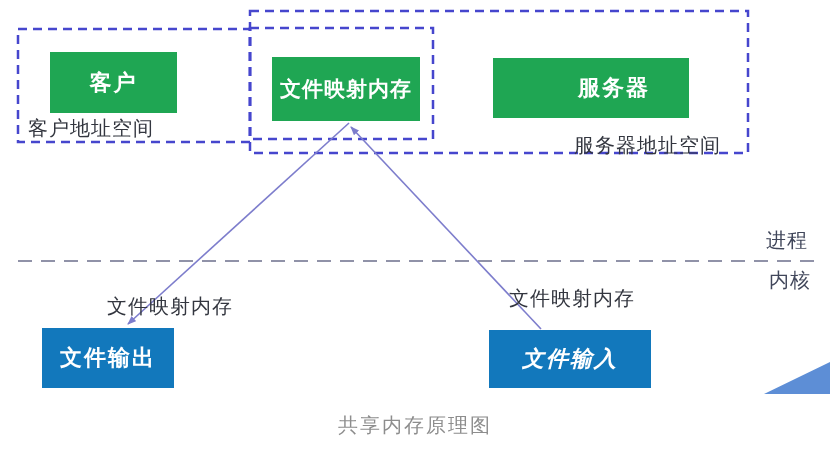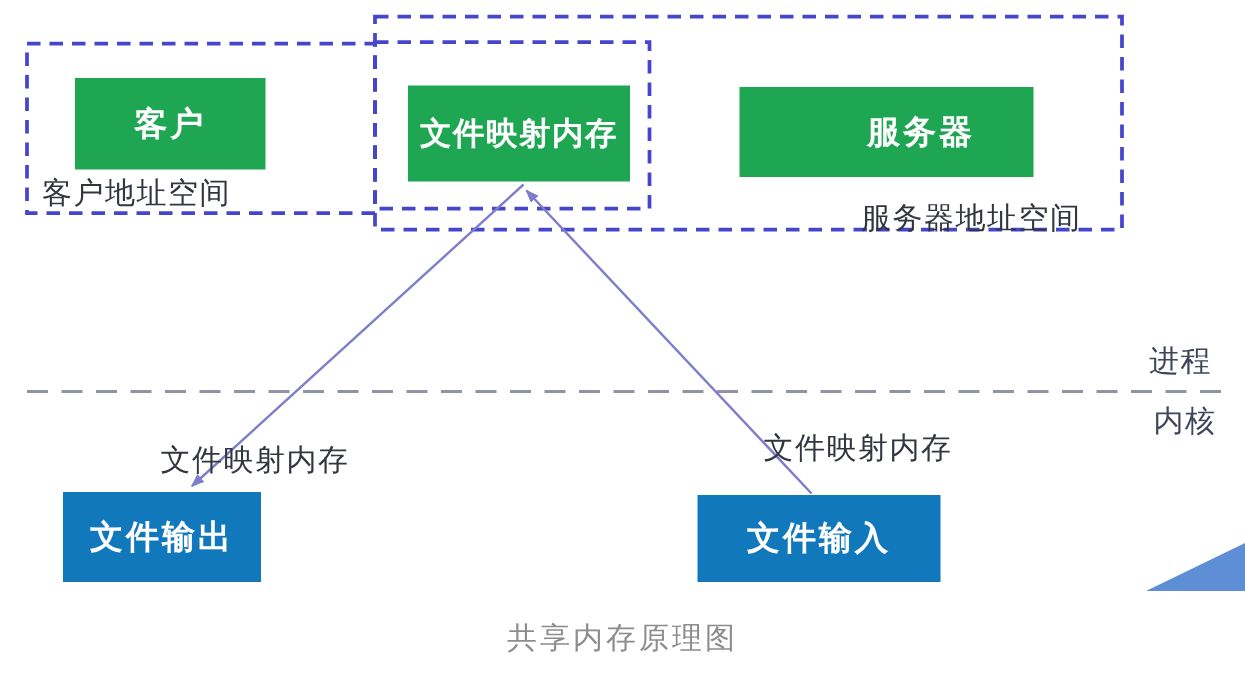--- a/index.html
+++ b/index.html
@@ -44,21 +44,21 @@
     letter-spacing: 2px;
     font-size: 22px;
   }
   .green { background: var(--green-box, #1fa653); }
   .blue  { background: var(--blue-box, #1278bc); }
 
   .box-client        { left: 50px;  top: 52px;  width: 127px; height: 61px; }
   .box-shared        { left: 272px; top: 57px;  width: 148px; height: 64px; font-size: 21px; letter-spacing: 1px; }
   .box-server        { left: 493px; top: 58px;  width: 150px; height: 60px; padding-left: 46px; }
   .box-file-output   { left: 42px;  top: 328px; width: 132px; height: 60px; }
-  .box-file-input    { left: 465px; top: 330px; width: 162px; height: 58px; }
+  .box-file-input    { left: 489px; top: 330px; width: 162px; height: 58px; font-style: italic; }
 
   .anno {
     position: absolute;
     font-family: "Liberation Serif", "DejaVu Serif", serif;
     color: var(--label-text, #33363f);
     font-size: 20px;
     white-space: nowrap;
     letter-spacing: 1px;
   }
   .lbl-client-space  { left: 28px;  top: 115px; }

